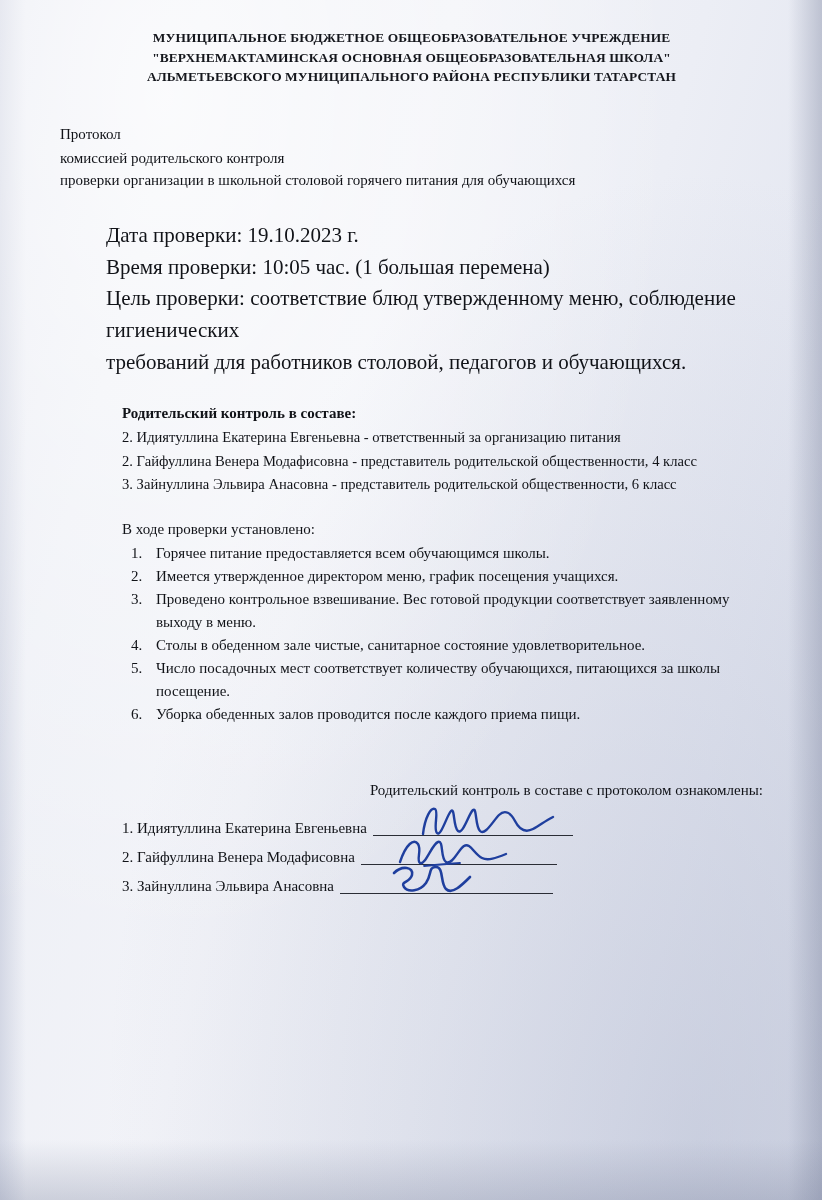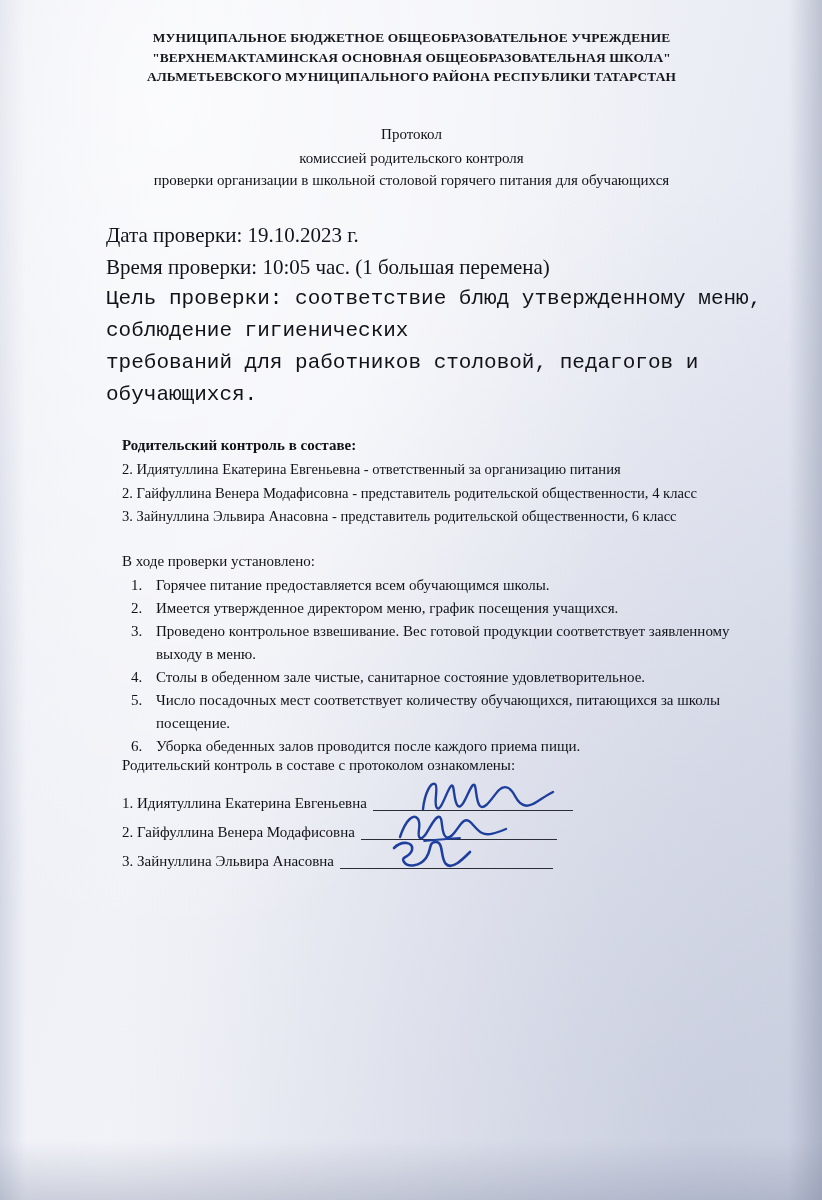--- a/index.html
+++ b/index.html
@@ -45,39 +45,38 @@
     font-size: 13.4px;
     letter-spacing: 0.1px;
     line-height: 1.47;
     color: #14161c;
   }
   .org-header div {
     white-space: nowrap;
   }
 
   .doc-title {
-    text-align: center;
+    text-align: left;
     margin-top: 36px;
     font-size: 15px;
     line-height: 1.5;
   }
   .doc-title .t1 { margin-bottom: 1px; }
 
   .block {
     margin-top: 28px;
     font-size: 21px;
     line-height: 1.52;
   }
   .indent {
     padding-left: 46px;
   }
   .purpose {
     padding-left: 46px;
     text-indent: 0;
-    font-family: Liberation Mono, monospace;
   }
   .purpose .wrap {
     display: block;
     padding-left: 0;
   }
   .purpose .line2 {
     padding-left: 0;
   }
 
   .section-title {
@@ -114,22 +113,24 @@
     padding-left: 86px;
     font-size: 15px;
     line-height: 1.53;
   }
   ol.findings li {
     padding-left: 10px;
     margin-bottom: 0px;
   }
 
   .ack {
-    padding-left: 62px;
-    font-size: 15px;
+    margin-top: 56px;
+    padding-left: 62px;
+    font-size: 15px;
+    text-align: right;
   }
 
   .sig-list {
     margin-top: 22px;
     padding-left: 62px;
     font-size: 15px;
     line-height: 1.0;
   }
   .sig-row {
     display: flex;

